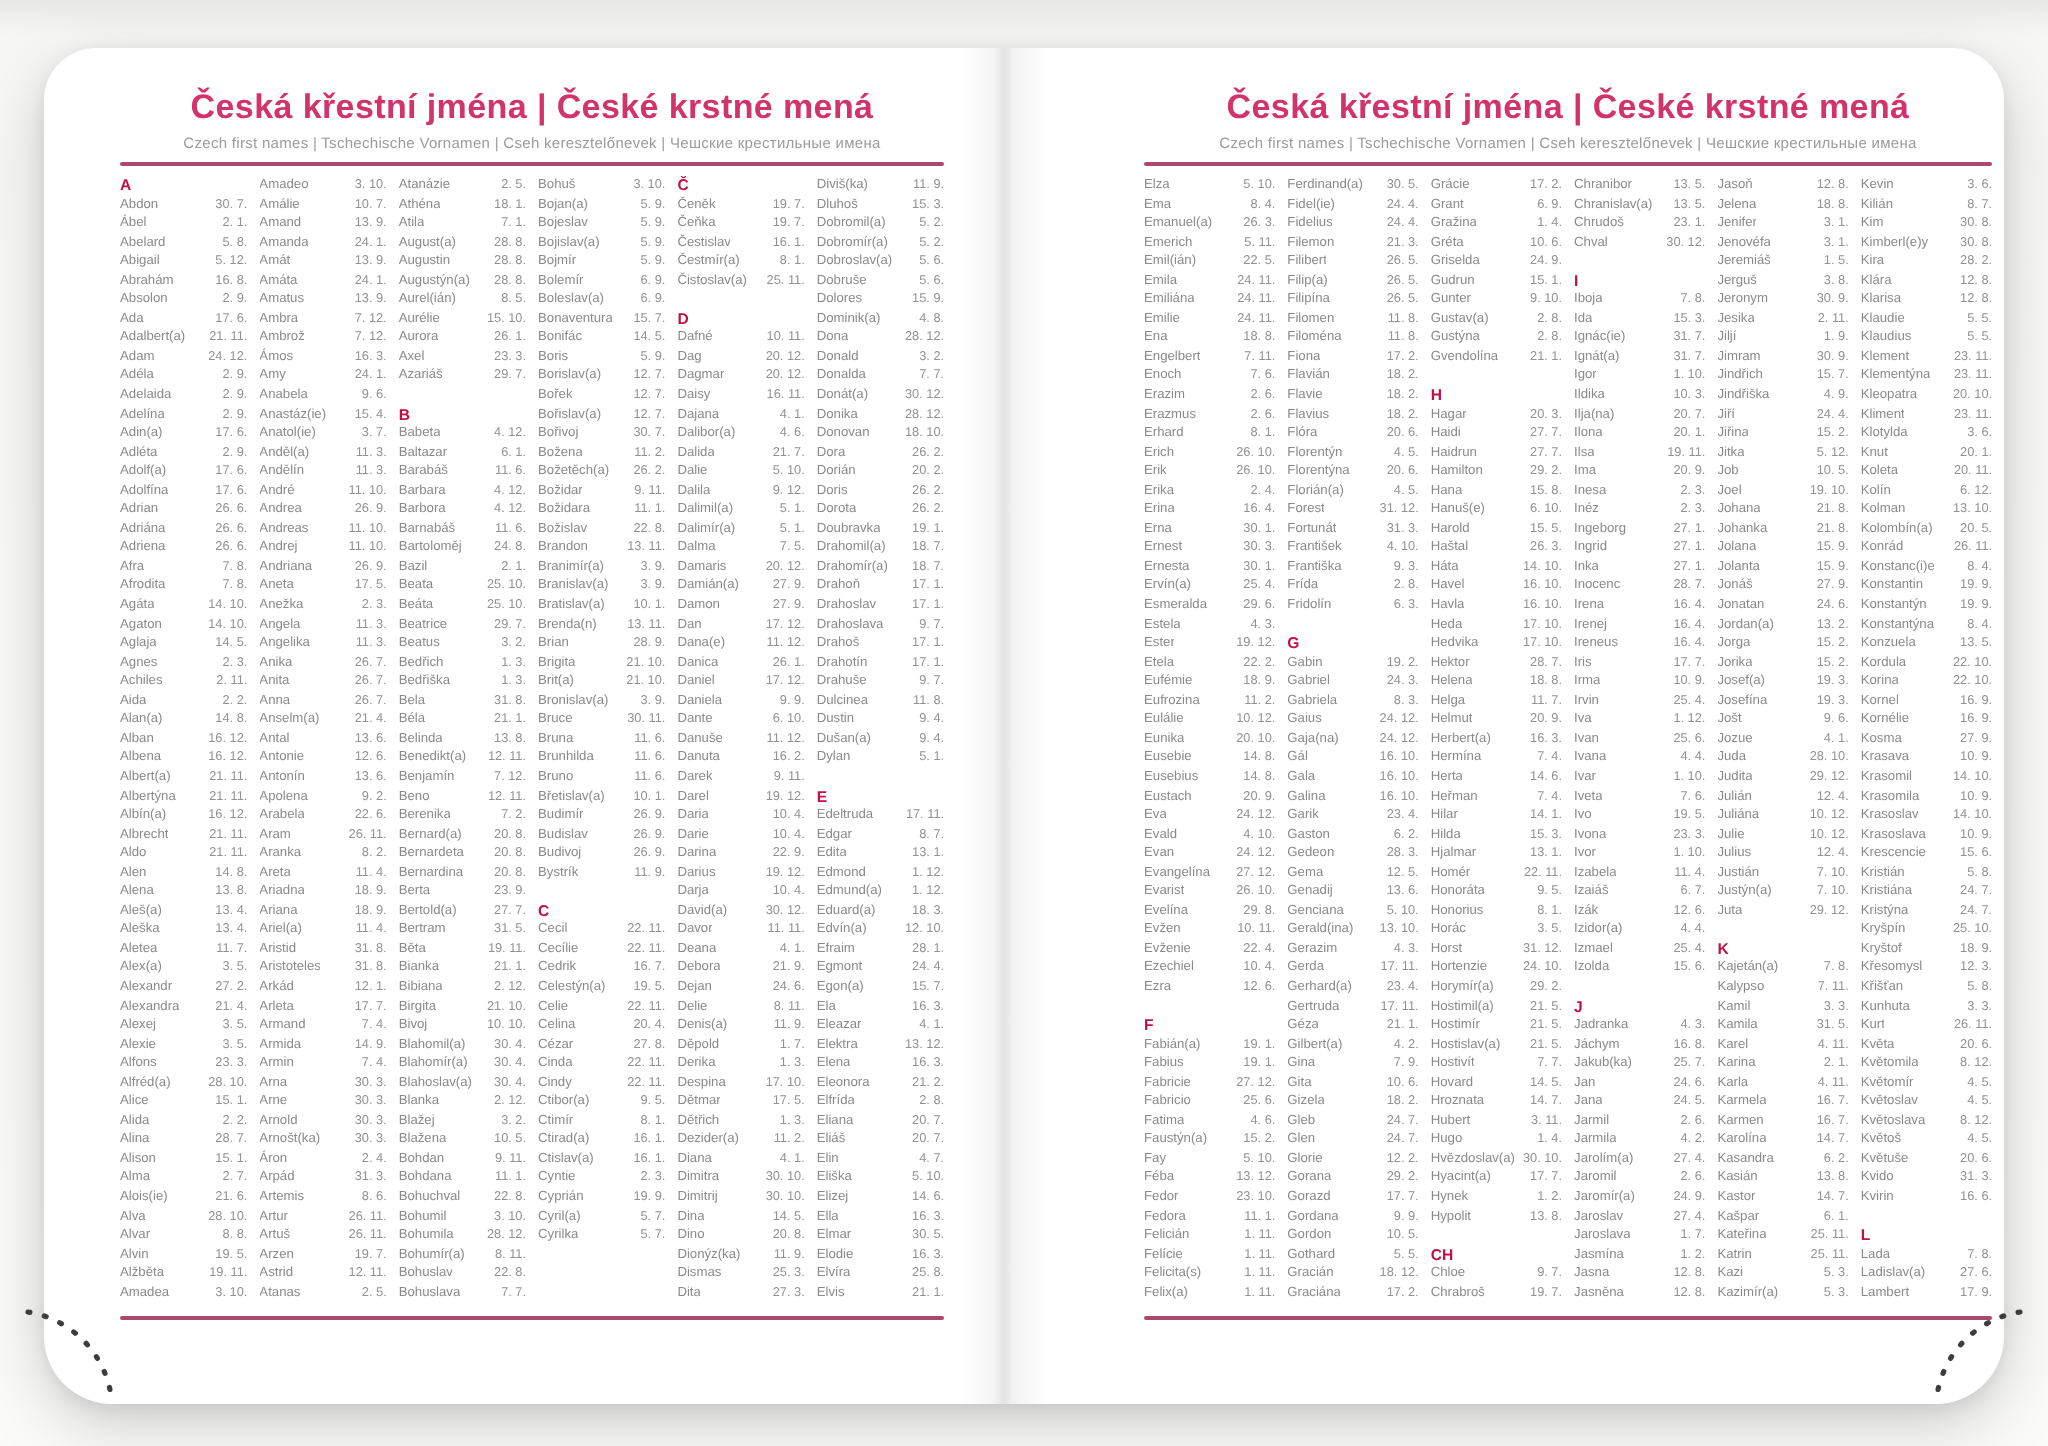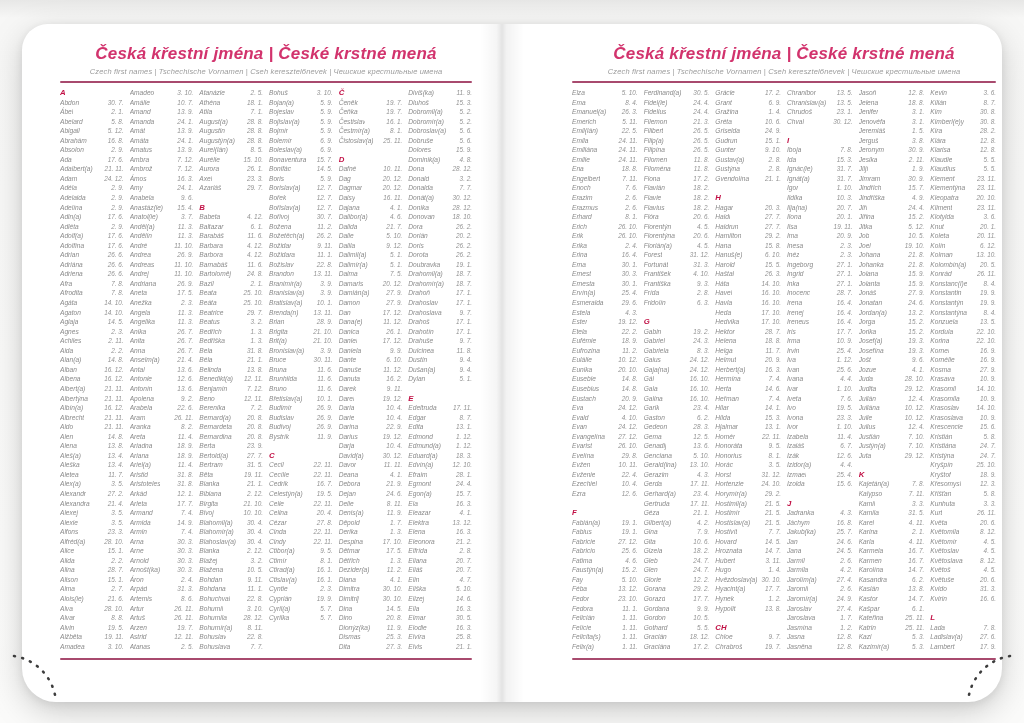--- a/index.html
+++ b/index.html
@@ -6,21 +6,21 @@
   body{
     width:1024px;height:723px;overflow:hidden;
     background:linear-gradient(180deg,#e7e7e6 0%,#f7f7f6 18px,#fbfbfa 100%);
     font-family:"Liberation Sans", sans-serif;
     -webkit-font-smoothing:antialiased;
   }
   .book{
     position:absolute;left:22px;top:24px;width:980px;height:678px;
     filter:drop-shadow(0 10px 16px rgba(0,0,0,0.18)) drop-shadow(0 2px 4px rgba(0,0,0,0.08));
   }
-  .page{position:absolute;top:0;height:678px;background:#ffffff;font-style:italic;}
+  .page{position:absolute;top:0;height:678px;background:#ffffff;}
   .page-left{left:0;width:480px;border-radius:26px 0 0 34px;}
   .page-right{left:480px;width:500px;border-radius:0 26px 34px 0;}
   .gutter{
     position:absolute;left:458px;top:0;width:44px;height:678px;z-index:5;pointer-events:none;
     background:linear-gradient(90deg,rgba(0,0,0,0) 0%,rgba(0,0,0,0.04) 38%,rgba(0,0,0,0.11) 50%,rgba(0,0,0,0.05) 60%,rgba(0,0,0,0) 100%);
   }
   .page-head{position:absolute;top:20px;text-align:center;}
   .page-left  .page-head{left:38px;width:412px;}
   .page-right .page-head{left:70px;width:424px;}
   .title{

